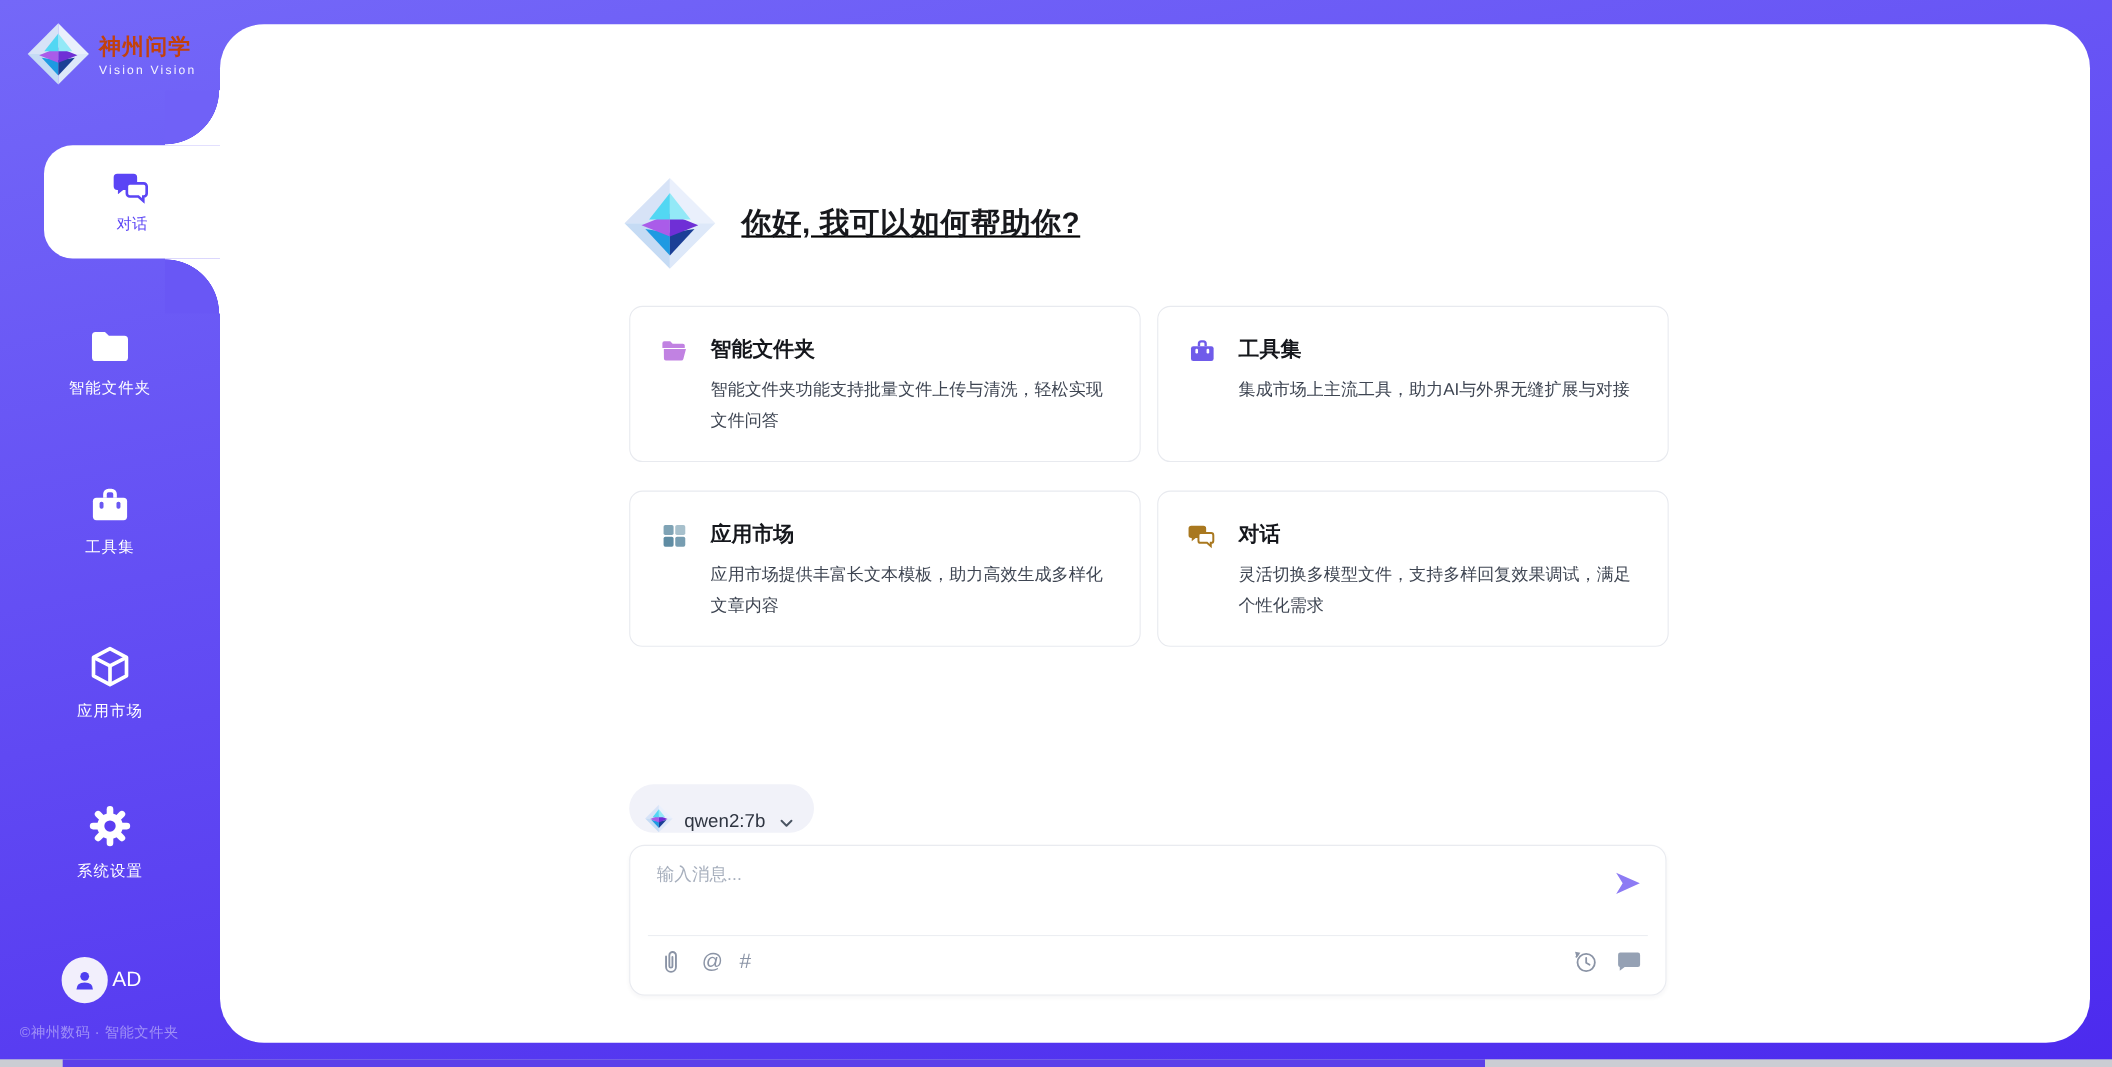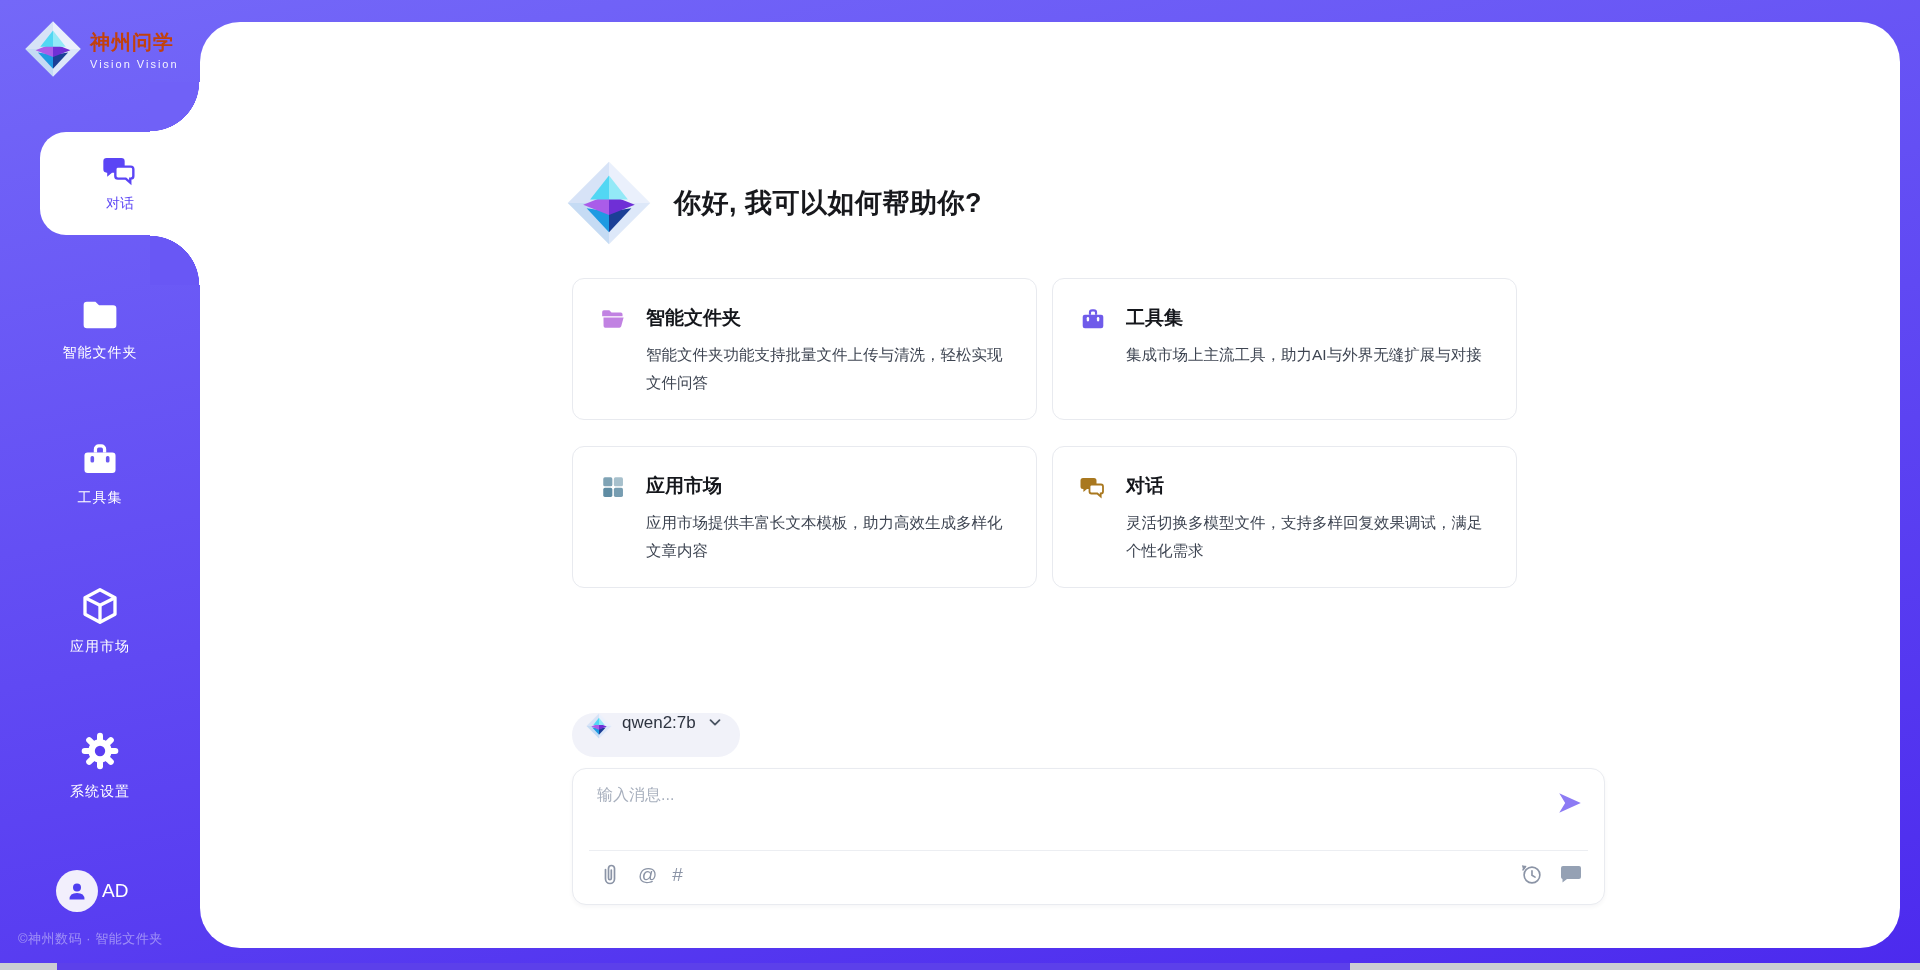--- a/index.html
+++ b/index.html
@@ -45,45 +45,45 @@
     color:#ffffff;cursor:pointer;
   }
   .nav-item .nav-label{letter-spacing:1px;}
 
   .user-row{position:absolute;left:56px;top:870px;display:flex;align-items:center;gap:4px;}
   .avatar{width:42px;height:42px;border-radius:50%;background:#f2effc;display:flex;align-items:center;justify-content:center;}
   .user-name{color:#ffffff;font-size:19px;}
   .sidebar-footer{position:absolute;left:18px;top:930px;color:rgba(255,255,255,.42);font-size:13px;letter-spacing:.5px;}
 
   
-  .greeting{position:absolute;left:366px;top:138px;display:flex;align-items:center;gap:22px;}
+  .greeting{position:absolute;left:366px;top:138px;display:flex;align-items:center;gap:22px;text-decoration:underline;}
   .greeting .gem{width:86px;height:86px;}
   .greeting-title{font-size:27px;font-weight:bold;color:#17181c;letter-spacing:.5px;}
 
   
   .cards{position:absolute;left:372px;top:256px;display:grid;grid-template-columns:465px 465px;gap:26px 15px;}
   .card{
     border:1px solid #e8eaef;border-radius:12px;background:#ffffff;
     min-height:126px;padding:26px 20px 22px 27px;display:flex;gap:20px;cursor:pointer;
   }
   .card-icon{flex:0 0 26px;width:26px;height:26px;margin-top:1px;}
   .card-title{font-size:19px;font-weight:bold;color:#15171c;margin-bottom:10px;}
   .card-desc{font-size:15.5px;color:#3e4552;line-height:28px;}
 
   
   .model-pill{
     position:absolute;left:372px;top:691px;height:44px;border-radius:22px;
-    background:#f1f2f9;display:inline-flex;align-items:flex-start;gap:10px;padding:0 16px 0 14px;cursor:pointer;
+    background:#f1f2f9;display:inline-flex;align-items:flex-end;gap:10px;padding:0 16px 0 14px;cursor:pointer;
   }
   .model-pill .gem{width:26px;height:26px;}
   .model-name{font-size:17px;color:#2e3440;}
 
   
   .composer{
-    position:absolute;left:372px;top:746px;width:1033px;height:137px;
+    position:absolute;left:372px;top:746px;width:943px;height:137px;
     border:1px solid #e9ebf0;border-radius:14px;background:#ffffff;
     box-shadow:0 2px 4px rgba(30,30,60,.04);
   }
   .composer textarea{
     position:absolute;left:24px;top:16px;width:840px;height:58px;
     border:none;outline:none;resize:none;background:transparent;
     font-family:"Liberation Sans","DejaVu Sans",sans-serif;font-size:16px;color:#333a46;
   }
   .composer textarea::placeholder{color:#a7afbd;}
   .send-btn{position:absolute;right:20px;top:20px;width:28px;height:28px;border:none;background:transparent;cursor:pointer;color:#8d7bf4;}

